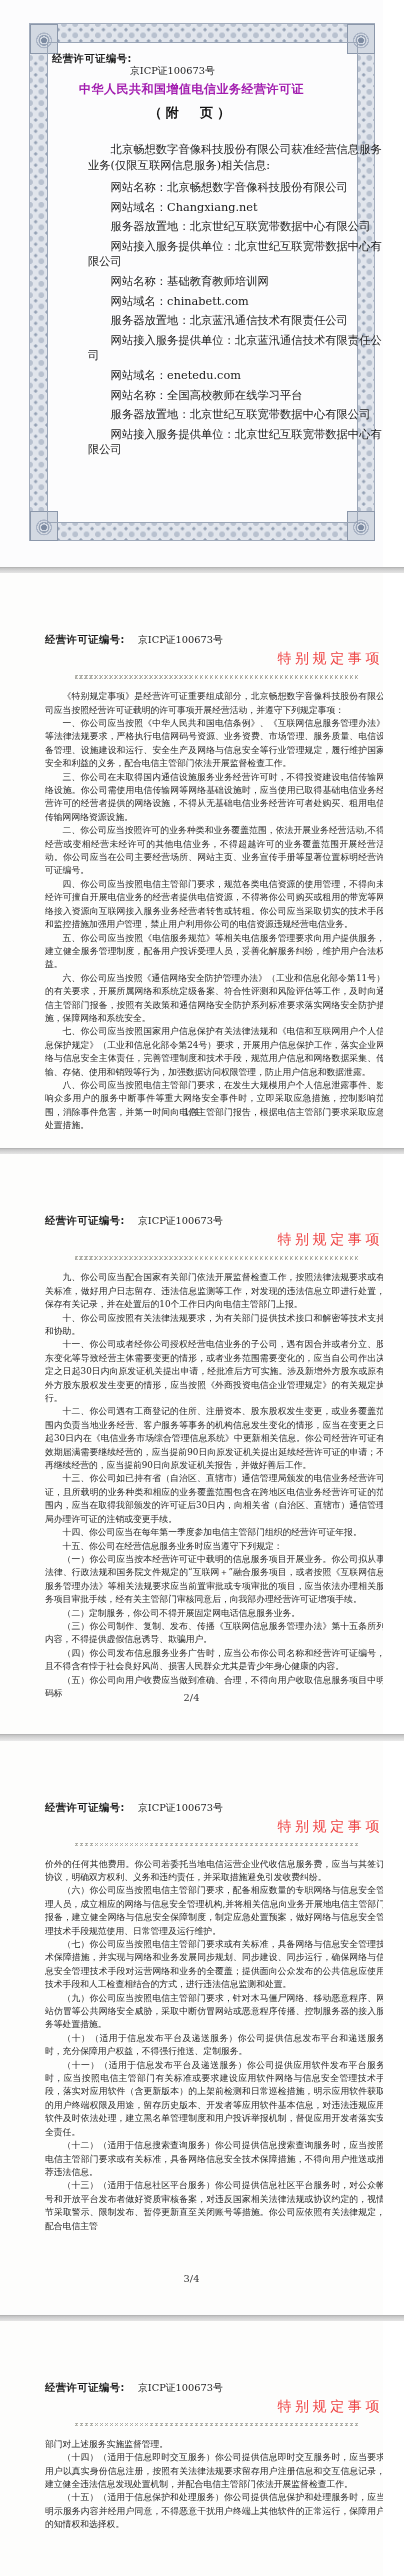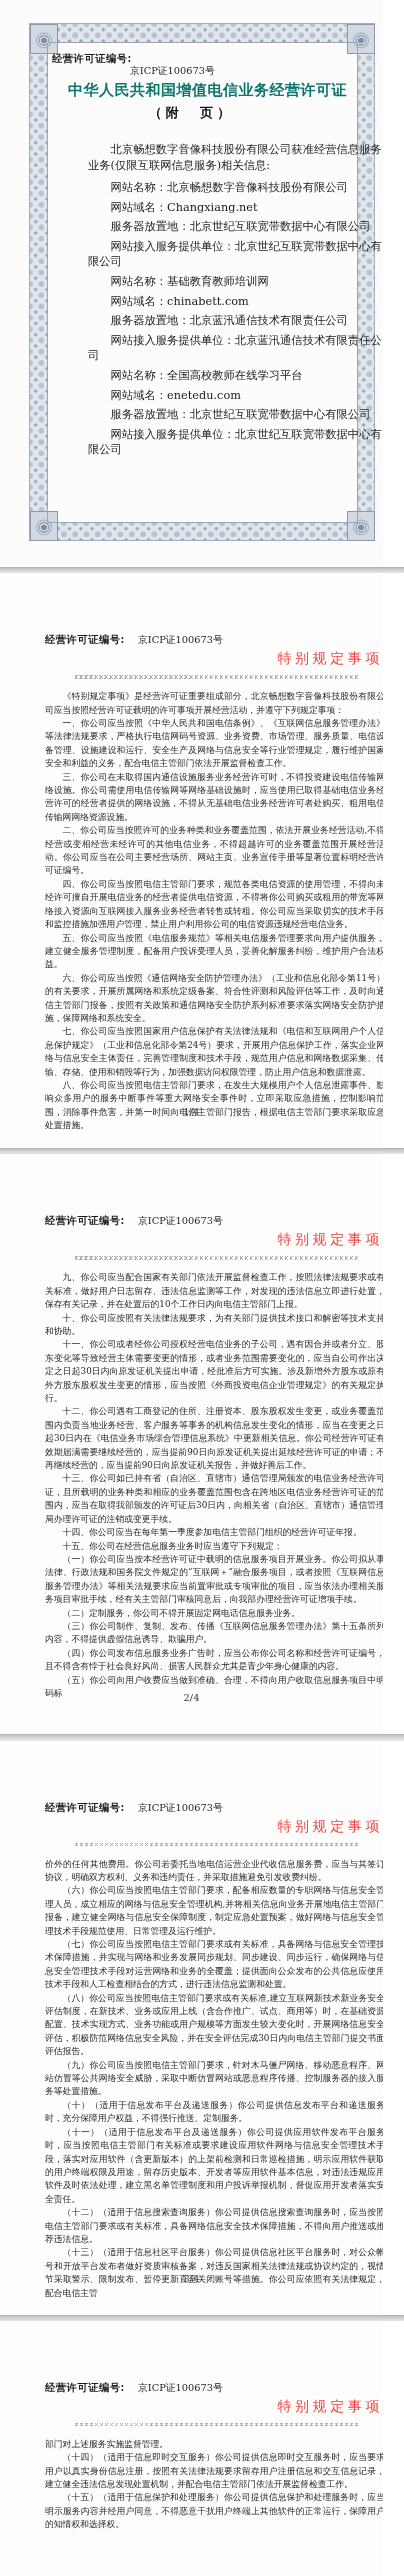--- a/index.html
+++ b/index.html
@@ -25,21 +25,21 @@
     background-color:#d3d9e2;
     background-image:radial-gradient(circle at 50% 55%,#7e8ca2 0 2.6px,rgba(0,0,0,0) 3.1px),
                      radial-gradient(circle at 50% 55%,rgba(0,0,0,0) 4.1px,#97a3b6 4.1px 5.2px,rgba(0,0,0,0) 5.7px),
                      radial-gradient(circle at 50% 55%,rgba(0,0,0,0) 6.7px,#aab4c5 6.7px 7.7px,rgba(0,0,0,0) 8.2px);}
   .corner.tl{left:-0.5px;top:-0.5px;} .corner.tr{right:-0.5px;top:-0.5px;}
   .corner.bl{left:-0.5px;bottom:-0.5px;} .corner.br{right:-0.5px;bottom:-0.5px;}
   .frame-inner{position:absolute;left:16.5px;right:16.5px;top:17.5px;bottom:17.5px;border:0.5px solid #9aa5b6;}
 
   .cover-label{position:absolute;left:52px;top:52px;font-size:10.3px;font-weight:bold;letter-spacing:0.5px;color:#1d1d1d;}
   .cover-no{position:absolute;left:130px;top:65px;font-size:9.8px;color:#1d1d1d;}
-  .cover-title{position:absolute;left:36px;right:36px;top:81px;text-align:right;font-size:15px;font-weight:bold;letter-spacing:0.5px;color:#0f766e;}
+  .cover-title{position:absolute;left:36px;right:36px;top:81px;text-align:center;font-size:12px;font-weight:bold;letter-spacing:0.5px;color:#a21caf;}
   .cover-sub{position:absolute;left:36px;right:36px;top:104px;text-align:center;font-size:13px;font-weight:bold;letter-spacing:4.1px;color:#111;}
   .cover-body{position:absolute;left:54px;top:142px;width:300px;font-size:11.3px;line-height:15.5px;color:#1c1c1c;margin-left:34px;}
   .cover-body p{margin:0 0 4.1px 0;text-indent:2em;}
   .cover-body p.intro{margin-bottom:7.2px;}
 
   
   .sp-label{position:absolute;left:45px;top:60px;font-size:10.3px;font-weight:bold;letter-spacing:0.5px;color:#1d1d1d;}
   .sp-no{position:absolute;left:138px;top:61px;font-size:9.8px;color:#1d1d1d;}
   .sp-title{position:absolute;left:0;right:0;top:77px;text-align:right;font-size:14px;font-weight:normal;letter-spacing:3.6px;color:#ef4444;}
   .zigzag{position:absolute;left:75px;top:102px;width:285px;height:3.6px;opacity:.75;
@@ -78,22 +78,22 @@
     <div class="cover-body">
       <p class="intro">北京畅想数字音像科技股份有限公司获准经营信息服务业务(仅限互联网信息服务)相关信息:</p>
       <p><span>网站名称：</span><span>北京畅想数字音像科技股份有限公司</span></p>
       <p><span>网站域名：</span><span>Changxiang.net</span></p>
       <p><span>服务器放置地：</span><span>北京世纪互联宽带数据中心有限公司</span></p>
       <p><span>网站接入服务提供单位：</span><span>北京世纪互联宽带数据中心有限公司</span></p>
       <p><span>网站名称：</span><span>基础教育教师培训网</span></p>
       <p><span>网站域名：</span><span>chinabett.com</span></p>
       <p><span>服务器放置地：</span><span>北京蓝汛通信技术有限责任公司</span></p>
       <p><span>网站接入服务提供单位：</span><span>北京蓝汛通信技术有限责任公司</span></p>
+      <p><span>网站域名：</span><span>enetedu.com</span></p>
       <p><span>网站名称：</span><span>全国高校教师在线学习平台</span></p>
-      <p><span>网站域名：</span><span>enetedu.com</span></p>
       <p><span>服务器放置地：</span><span>北京世纪互联宽带数据中心有限公司</span></p>
       <p><span>网站接入服务提供单位：</span><span>北京世纪互联宽带数据中心有限公司</span></p>
     </div>
   </div>
 
   <div class="page-divider"></div>
 
   <div class="page" id="sp1">
     <div class="sp-label">经营许可证编号:</div>
     <div class="sp-no">京ICP证100673号</div>
@@ -141,21 +141,20 @@
 
   <div class="page" id="sp3">
     <div class="sp-label">经营许可证编号:</div>
     <div class="sp-no">京ICP证100673号</div>
     <div class="sp-title">特别规定事项</div>
     <div class="zigzag"></div>
     <div class="sp-body">
       <p class="cont">价外的任何其他费用。你公司若委托当地电信运营企业代收信息服务费，应当与其签订协议，明确双方权利、义务和违约责任，并采取措施避免引发收费纠纷。</p>
       <p>（六）你公司应当按照电信主管部门要求，配备相应数量的专职网络与信息安全管理人员，成立相应的网络与信息安全管理机构,并将相关信息向业务开展地电信主管部门报备，建立健全网络与信息安全保障制度，制定应急处置预案，做好网络与信息安全管理技术手段规范使用、日常管理及运行维护。</p>
       <p>（七）你公司应当按照电信主管部门要求或有关标准，具备网络与信息安全管理技术保障措施，并实现与网络和业务发展同步规划、同步建设、同步运行，确保网络与信息安全管理技术手段对运营网络和业务的全覆盖；提供面向公众发布的公共信息应使用技术手段和人工检查相结合的方式，进行违法信息监测和处置。</p>
-      <p>（八）你公司应当按照电信主管部门要求或有关标准,建立互联网新技术新业务安全评估制度，在新技术、业务或应用上线（含合作推广、试点、商用等）时，在基础资源配置、技术实现方式、业务功能或用户规模等方面发生较大变化时，开展网络信息安全评估，积极防范网络信息安全风险，并在安全评估完成30日内向电信主管部门提交书面评估报告。</p>
       <p>（九）你公司应当按照电信主管部门要求，针对木马僵尸网络、移动恶意程序、网站仿冒等公共网络安全威胁，采取中断仿冒网站或恶意程序传播、控制服务器的接入服务等处置措施。</p>
       <p>（十）（适用于信息发布平台及递送服务）你公司提供信息发布平台和递送服务时，充分保障用户权益，不得强行推送、定制服务。</p>
       <p>（十一）（适用于信息发布平台及递送服务）你公司提供应用软件发布平台服务时，应当按照电信主管部门有关标准或要求建设应用软件网络与信息安全管理技术手段，落实对应用软件（含更新版本）的上架前检测和日常巡检措施，明示应用软件获取的用户终端权限及用途，留存历史版本、开发者等应用软件基本信息，对违法违规应用软件及时依法处理，建立黑名单管理制度和用户投诉举报机制，督促应用开发者落实安全责任。</p>
       <p>（十二）（适用于信息搜索查询服务）你公司提供信息搜索查询服务时，应当按照电信主管部门要求或有关标准，具备网络信息安全技术保障措施，不得向用户推送或推荐违法信息。</p>
       <p>（十三）（适用于信息社区平台服务）你公司提供信息社区平台服务时，对公众帐号和开放平台发布者做好资质审核备案，对违反国家相关法律法规或协议约定的，视情节采取警示、限制发布、暂停更新直至关闭账号等措施。你公司应依照有关法律规定，配合电信主管</p>
     </div>
     <div class="sp-pageno">3/4</div>
   </div>
 
   <div class="page-divider"></div>

